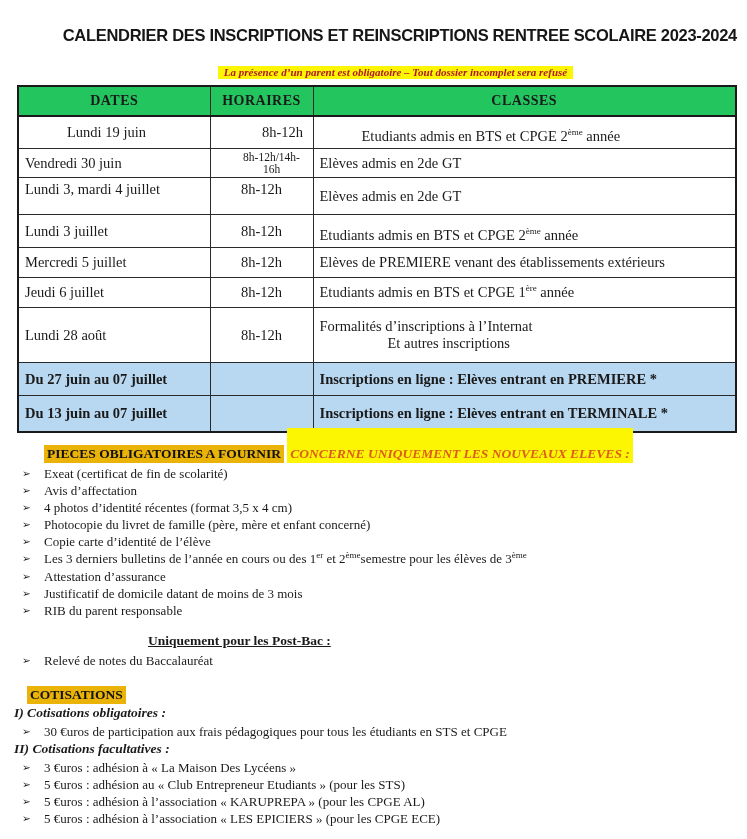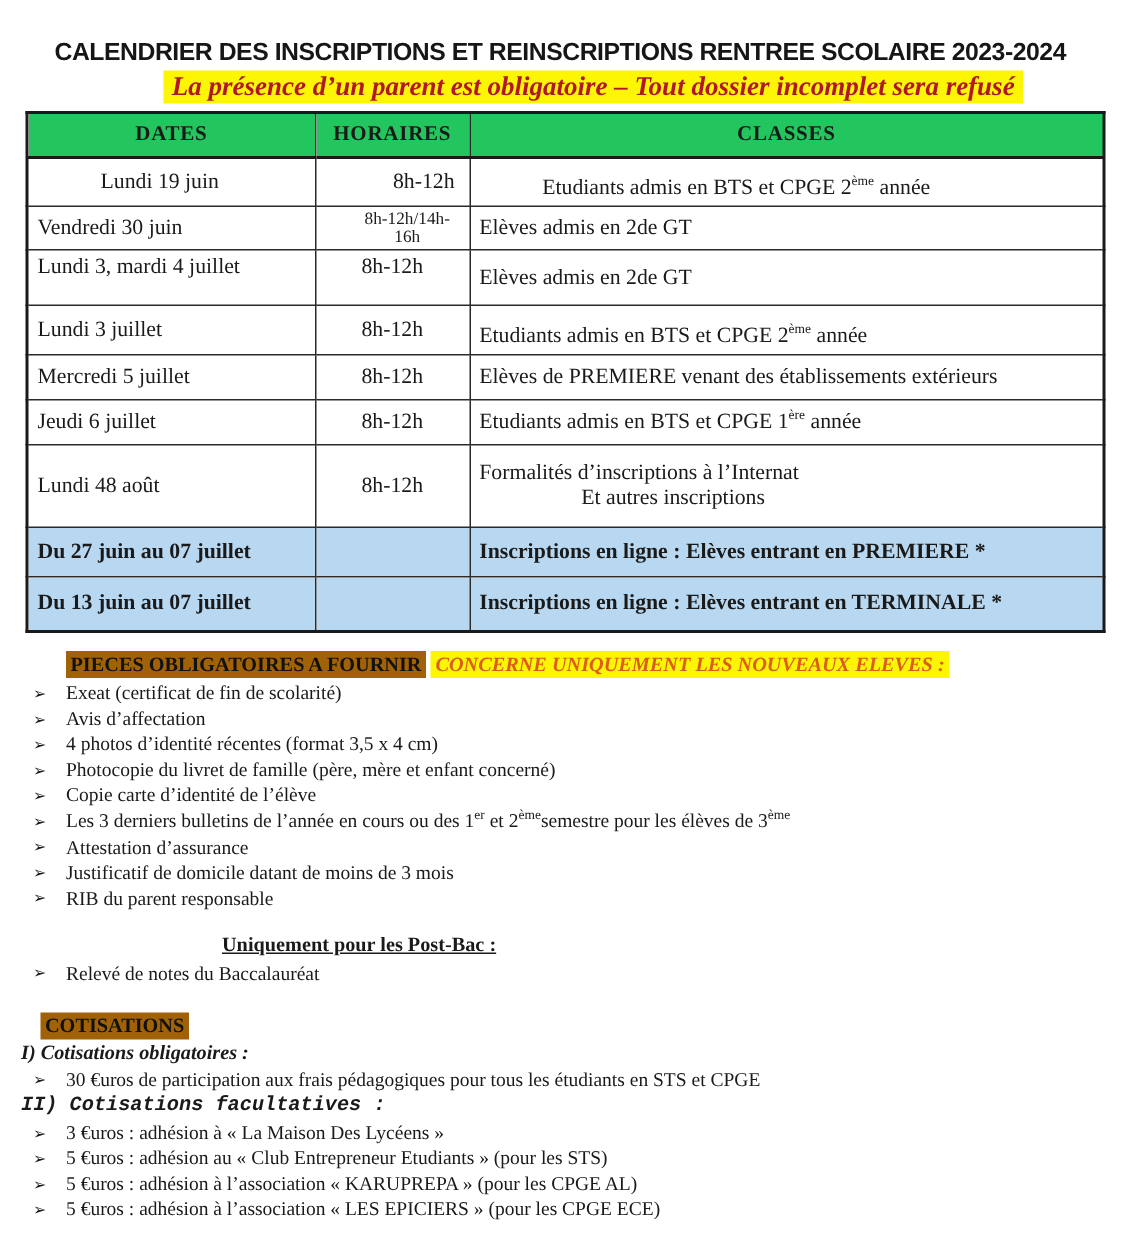--- a/index.html
+++ b/index.html
@@ -7,37 +7,37 @@
     position:relative;
     width:747px;height:839px;
     background:#ffffff;
     font-family:"Liberation Serif", serif;
     color:#1a1a1a;
     overflow:hidden;
     box-sizing:border-box;
   }
   
   .title{
-    margin:26px 10px 2px 10px;
-    text-align:center;
+    margin:26px 10px 17px 10px;
+    text-align:right;
     font-family:"Liberation Sans", sans-serif;
     font-weight:bold;
     font-size:16.5px;
     letter-spacing:-0.3px;
     color:#161616;
     white-space:nowrap;
   }
   .subtitle-wrap{text-align:center;margin:1px 0 5px 0;}
   .subtitle{
     display:inline-block;
     background:#fdf602;
     color:#b01828;
     font-weight:bold;
     font-style:italic;
-    font-size:18px;
+    font-size:11px;
     padding:0 6px 1px 6px;
     margin-left:44px;
   }
   
   table.cal{
     border-collapse:collapse;
     margin:0 0 0 17px;
     width:718px;
     table-layout:fixed;
   }
@@ -76,31 +76,31 @@
   tbody tr:nth-child(8) td{height:30px;}
   tbody tr:nth-child(9) td{height:33px;}
   tbody tr.hl-row td{
     background:#b8d7f0;
     font-weight:bold;
   }
   sup{font-size:9px;line-height:0;}
   
   .pieces-line{margin:13px 0 3px 44px;font-size:13.5px;white-space:nowrap;}
   .hl-blue{
-    background:#a16207;
+    background:#eab308;
     font-weight:bold;
     padding:1px 3px 2px 3px;
     color:#111;
   }
   .hl-yellow{
     background:#fdf602;
     color:#dd5c1c;
     font-weight:bold;
     font-style:italic;
-    padding:1px 3px 2px 3px;
+    padding:18px 3px 2px 3px;
   }
   .sub-heading{
     font-weight:bold;
     text-decoration:underline;
     font-size:13.5px;
     margin:1px 0 3px 88px;
   }
   .sub-heading.postbac{margin:14px 0 3px 148px;}
   ul.doclist{
     list-style:none;
@@ -121,21 +121,21 @@
     padding-left:2px;
     box-sizing:border-box;
   }
   .cotis-title{margin:18px 0 2px 27px;font-size:13.5px;}
   .it-heading{
     font-weight:bold;
     font-style:italic;
     font-size:13.5px;
     margin:1px 0 2px 14px;
   }
-  .it-heading.gap{font-family:Liberation Mono, monospace;}
+  .it-heading.gap{}
 </style>
 </head>
 <body>
 
 <div class="page">
 
   <div class="title">CALENDRIER DES INSCRIPTIONS ET REINSCRIPTIONS RENTREE SCOLAIRE 2023-2024</div>
 
   <div class="subtitle-wrap">
     <span class="subtitle">La présence d’un parent est obligatoire – Tout dossier incomplet sera refusé</span>
@@ -191,21 +191,21 @@
           </td>
         </tr>
         <tr>
           <td class="c-date">Jeudi 6 juillet</td>
           <td class="c-time">8h-12h</td>
           <td class="c-class">
             <div>Etudiants admis en BTS et CPGE 1<sup>ère</sup> année</div>
           </td>
         </tr>
         <tr>
-          <td class="c-date">Lundi 48  août</td>
+          <td class="c-date">Lundi 28  août</td>
           <td class="c-time">8h-12h</td>
           <td class="c-class">
             <div>Formalités d’inscriptions à l’Internat</div>
             <div class="line2">Et autres inscriptions</div>
           </td>
         </tr>
         <tr class="hl-row">
           <td class="c-date">Du 27 juin au 07 juillet</td>
           <td class="c-time"></td>
           <td class="c-class">

